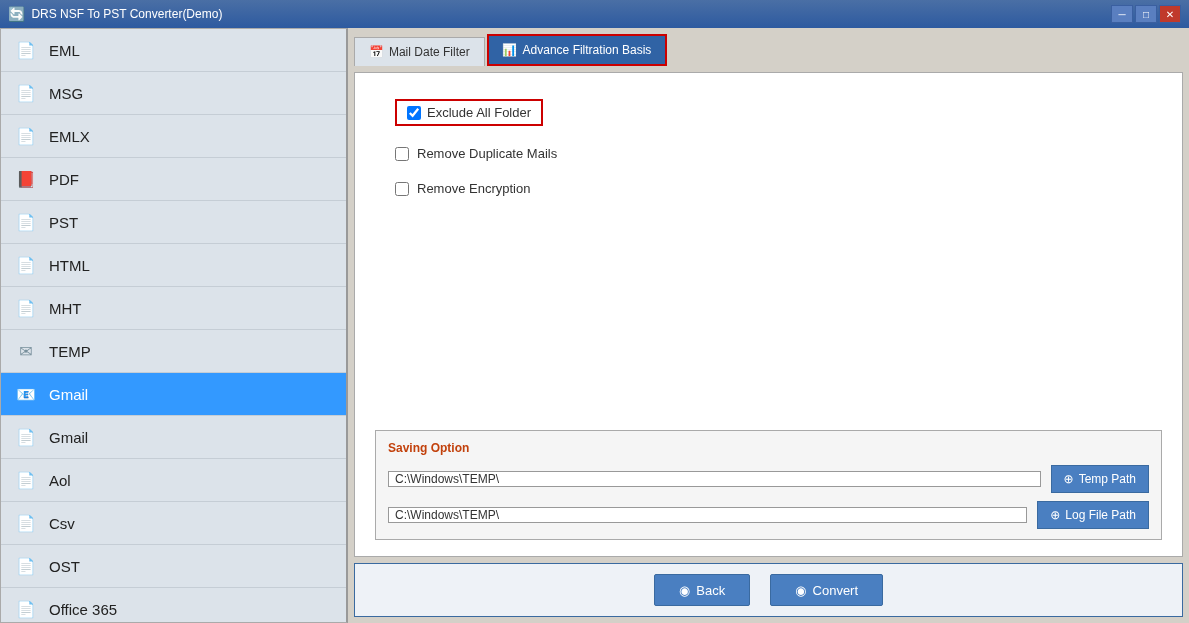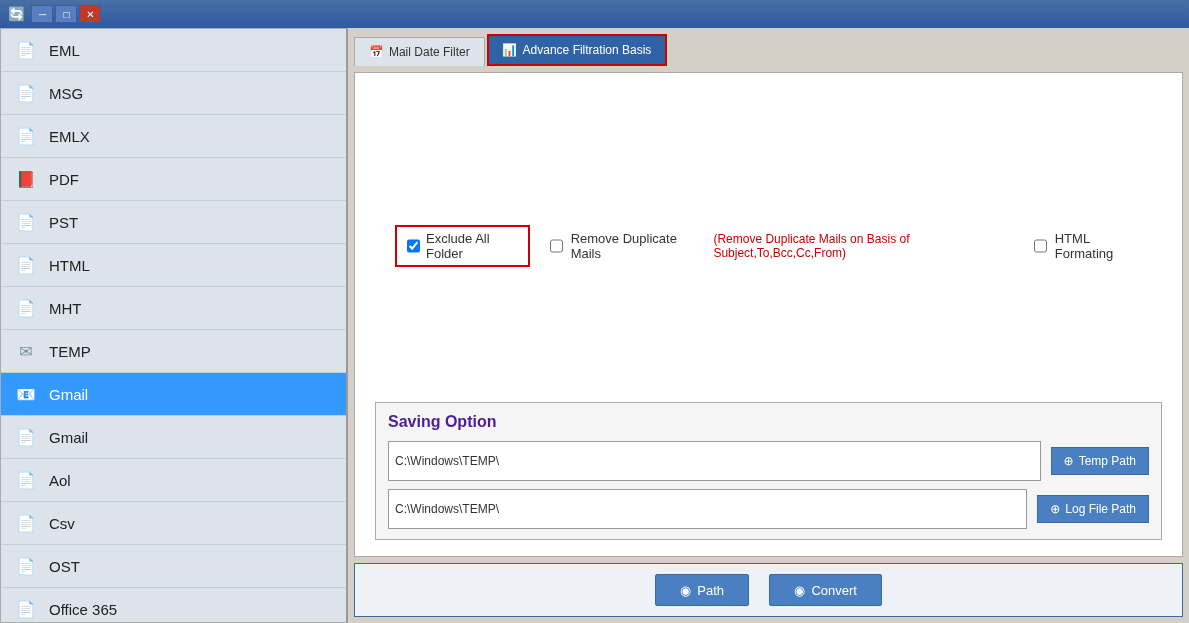--- a/index.html
+++ b/index.html
@@ -120,20 +120,21 @@
       border: 1px solid #aaa;
       padding: 16px 20px;
       display: flex;
       flex-direction: column;
       gap: 0;
     }
 
     .filter-options-area {
       flex: 1;
       display: flex;
+      flex-direction: column;
       gap: 20px;
       padding: 10px 20px;
     }
 
     .checkbox-row {
       display: flex;
       align-items: center;
       gap: 8px;
     }
     .checkbox-row input[type="checkbox"] {
@@ -158,35 +159,35 @@
       gap: 6px;
     }
 
     
     .saving-section {
       border: 1px solid #aaa;
       padding: 10px 12px;
       background: #f5f5f5;
     }
     .saving-title {
-      font-size: 16px;
-      color: #4c1d95;
+      font-size: 12px;
+      color: #c2410c;
       margin-bottom: 10px;
       font-weight: 600;
     }
     .saving-row {
       display: flex;
       align-items: center;
       gap: 10px;
       margin-bottom: 8px;
     }
     .saving-row:last-child { margin-bottom: 0; }
     .path-input {
       flex: 1;
-      height: 40px;
+      height: 16px;
       border: 1px solid #999;
       padding: 2px 6px;
       font-size: 12px;
       background: white;
       color: #333;
     }
     .path-btn {
       height: 28px;
       padding: 0 12px;
       background: #4a7fc1;
@@ -221,20 +222,21 @@
       align-items: center;
       gap: 6px;
       border-radius: 2px;
     }
   </style>
 </head>
 <body>
 
 <div class="title-bar">
   <span class="title-bar-icon">🔄</span>
+  <span class="title-bar-title">DRS NSF To PST Converter(Demo)</span>
   <div class="title-bar-buttons">
     <button class="title-bar-btn">─</button>
     <button class="title-bar-btn">□</button>
     <button class="title-bar-btn close">✕</button>
   </div>
 </div>
 
 <div class="app-container">
 
   <div class="sidebar">
@@ -317,28 +319,27 @@
         <div class="checkbox-row">
           <div class="exclude-box">
             <input type="checkbox" checked="" id="chk-exclude" style="">
             <label for="chk-exclude" class="checkbox-label">Exclude All Folder</label>
           </div>
         </div>
 
         <div class="checkbox-row">
           <input type="checkbox" id="chk-duplicate" style="">
           <label for="chk-duplicate" class="checkbox-label">Remove Duplicate Mails</label>
-          <span class="checkbox-hint">(Remove Duplicate Mails on  Basis of Subject,To,Bcc,Cc,From)</span>
-        </div>
-
+        </div>
 
         <div class="checkbox-row">
-          <input type="checkbox" id="chk-html" style="">
-          <label for="chk-html" class="checkbox-label">HTML Formating</label>
-        </div>
+          <input type="checkbox" id="chk-encryption" style="">
+          <label for="chk-encryption" class="checkbox-label">Remove Encryption</label>
+        </div>
+
 
       </div>
 
       <div class="saving-section">
         <div class="saving-title">Saving Option</div>
         <div class="saving-row">
           <input type="text" class="path-input" value="C:\Windows\TEMP\" style="">
           <button class="path-btn">
             <span>⊕</span>
             <span>Temp Path</span>
@@ -351,21 +352,21 @@
             <span>Log File Path</span>
           </button>
         </div>
       </div>
 
     </div>
 
     <div class="bottom-buttons">
       <button class="action-btn">
         <span>◉</span>
-        <span>Path</span>
+        <span>Back</span>
       </button>
       <button class="action-btn">
         <span>◉</span>
         <span>Convert</span>
       </button>
     </div>
 
   </div>
 </div>
 

